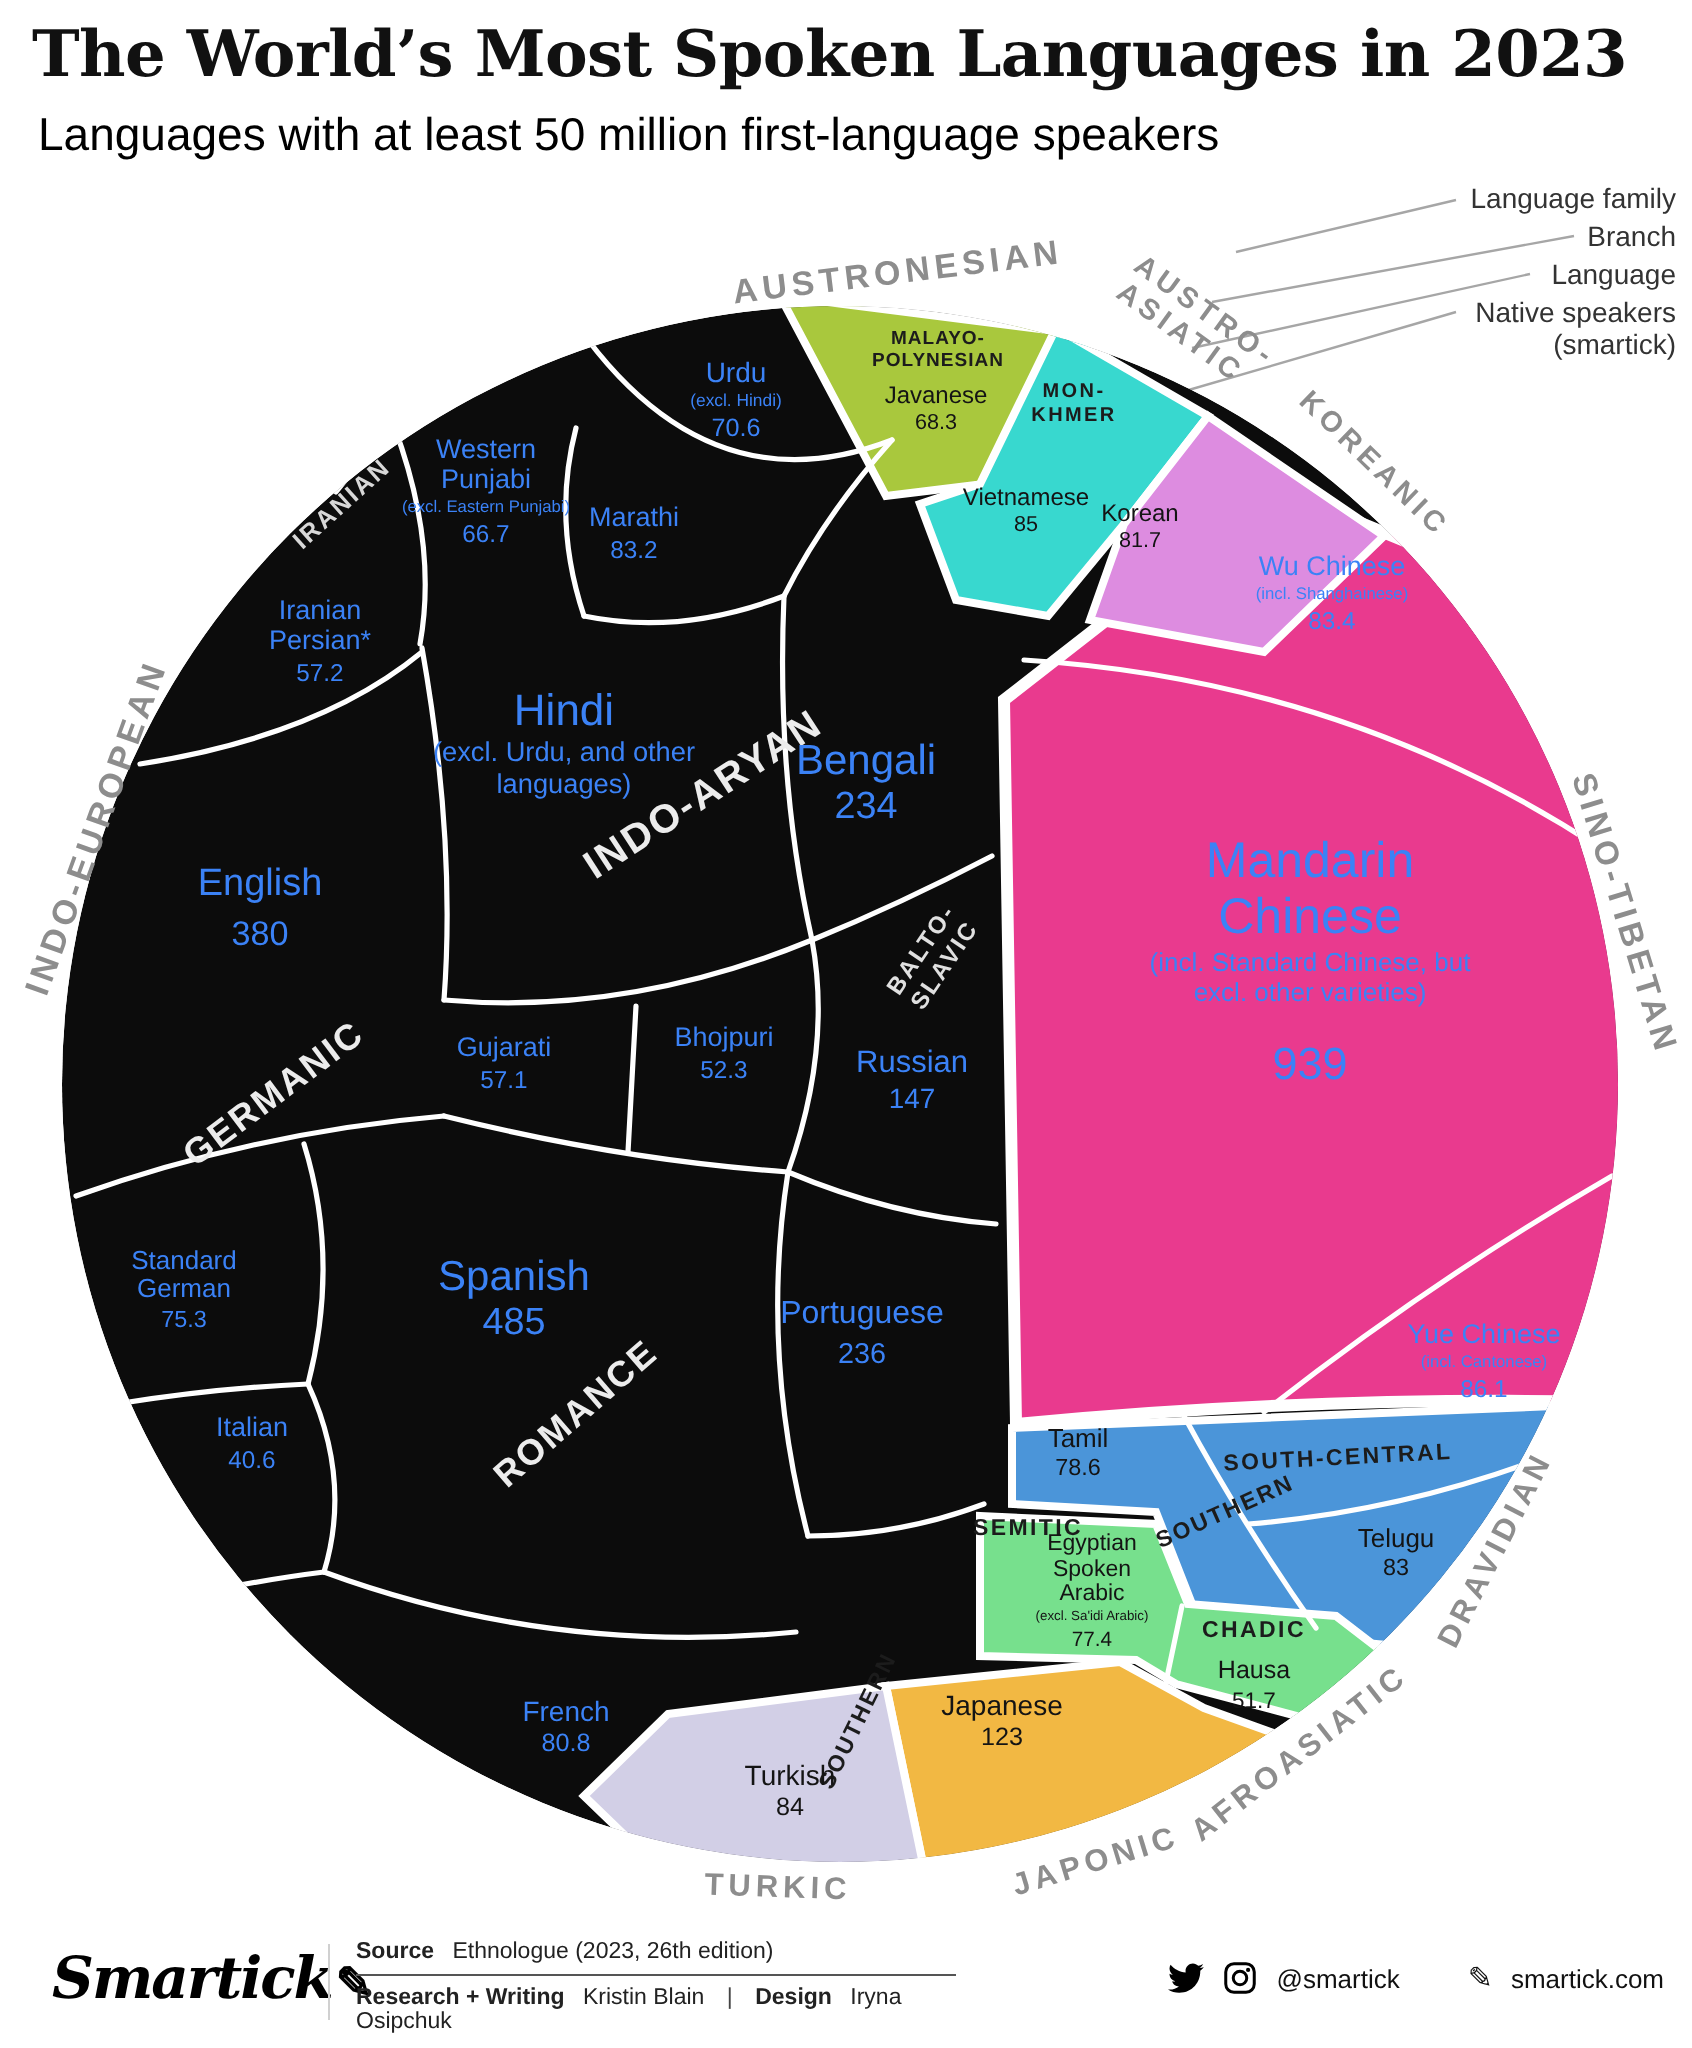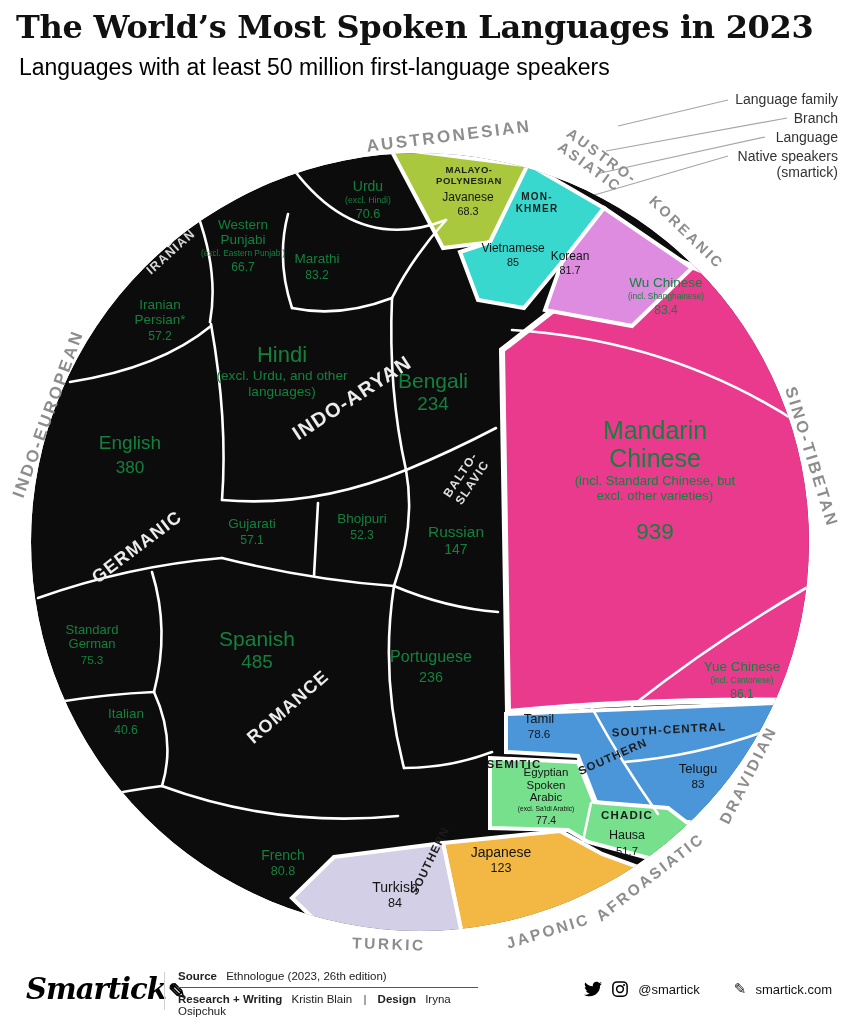--- a/index.html
+++ b/index.html
@@ -8,21 +8,21 @@
   svg.chart{position:absolute;left:0;top:0;}
   .title{position:absolute;left:16px;top:8px;font-family:"DejaVu Serif",serif;
          font-weight:bold;font-size:32px;color:#111;letter-spacing:-0.3px;white-space:nowrap;}
   .subtitle{position:absolute;left:19px;top:54px;font-size:23px;color:#000000;white-space:nowrap;}
   .legend-item{position:absolute;right:8px;font-size:14px;color:#333;text-align:right;white-space:nowrap;}
   .lbl{position:absolute;transform:translate(-50%,-50%);text-align:center;line-height:1.1;}
   .lbl span{display:block;}
   .lbl .q{font-size:.62em;line-height:1.18;margin-top:1px;}
   .lbl .v{font-size:.9em;margin-top:2px;}
   .lbl .vgap{margin-top:16px;}
-  .w{color:#15803d;} .k{color:#141414;}
+  .w{color:#3b82f6;} .k{color:#141414;}
   .branch{position:absolute;transform:translate(-50%,-50%);font-weight:700;letter-spacing:1.2px;
           white-space:nowrap;text-align:center;line-height:1.15;}
   .branch.wrap{white-space:normal;}
   .fam{position:absolute;transform:translate(-50%,-50%);font-weight:700;letter-spacing:2.5px;
        color:#8d8d8d;white-space:nowrap;text-align:center;line-height:1.1;font-size:15.5px;}
   .fam.wrap{white-space:normal;}
   .footer{position:absolute;left:0;right:0;top:962px;height:62px;}
   .logo{position:absolute;left:26px;top:10px;font-family:"DejaVu Serif",serif;
         font-style:italic;font-weight:bold;font-size:29px;color:#000;letter-spacing:-1px;}
   .logo .pencil{font-style:normal;font-size:22px;margin-left:2px;}

